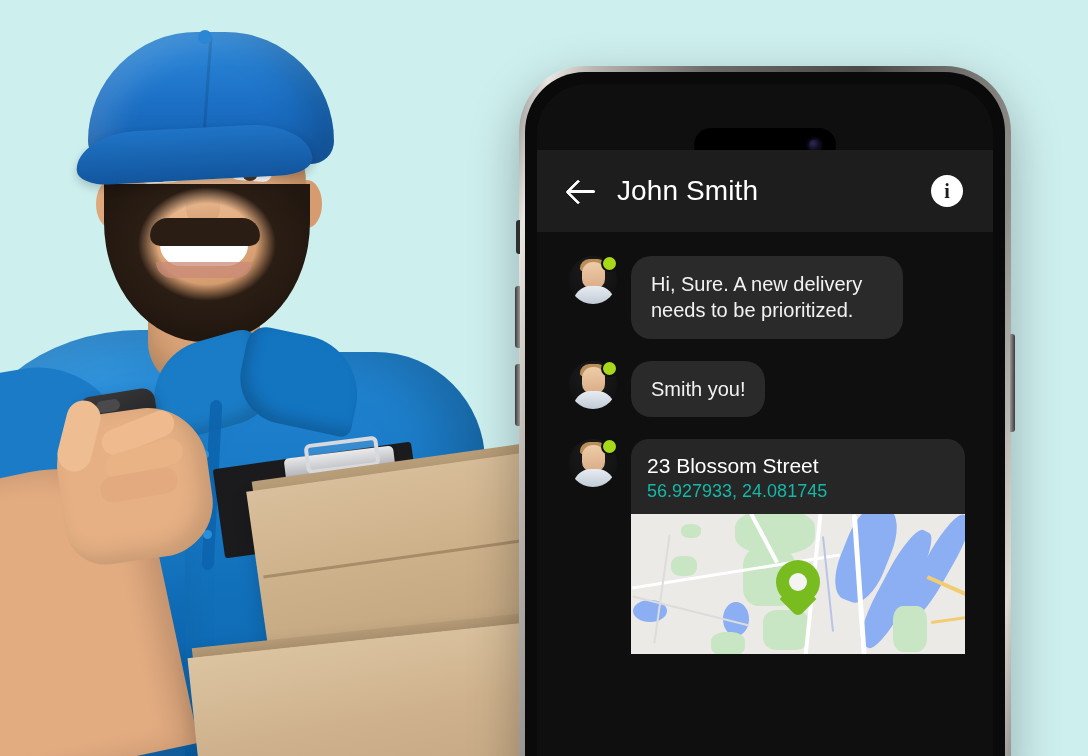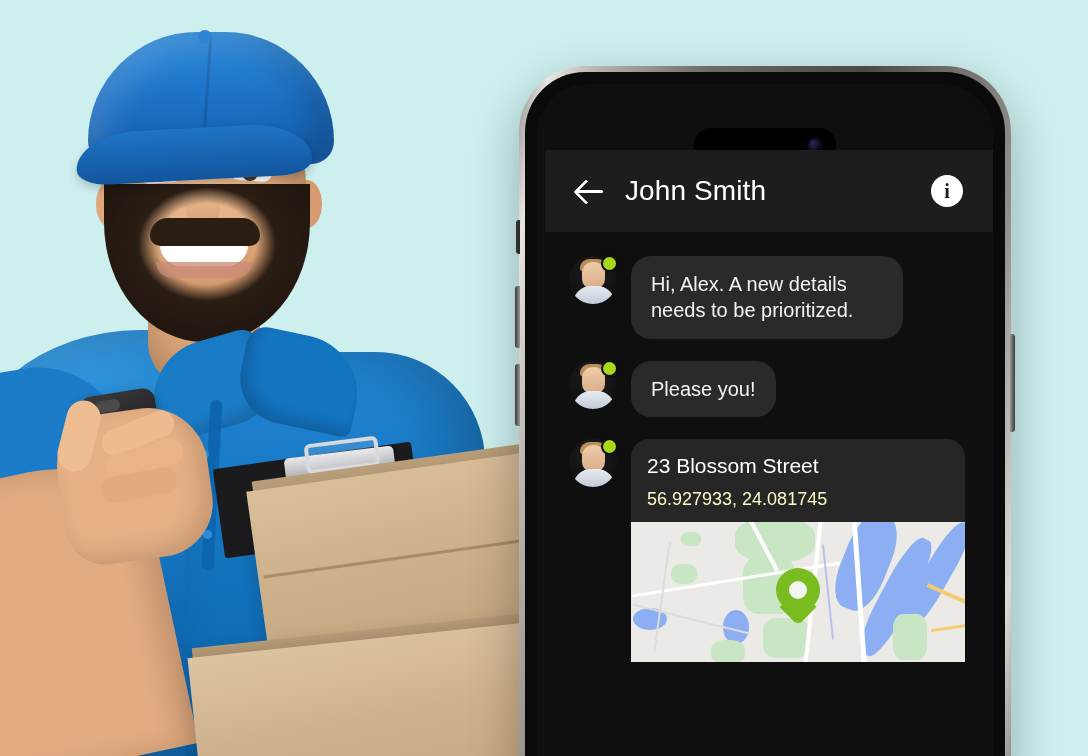--- a/index.html
+++ b/index.html
@@ -167,21 +167,21 @@
 
   
   .island{position:absolute;left:50%;transform:translateX(-50%);top:44px;width:142px;height:34px;
     border-radius:20px;background:#000;}
   .island-cam{position:absolute;right:16px;top:50%;transform:translateY(-50%);width:11px;height:11px;
     border-radius:50%;background:radial-gradient(circle at 35% 35%,#2b2a55 0%,#101024 60%,#07070d 100%);
     box-shadow:0 0 4px rgba(80,70,180,.55);}
 
   
   .chat-header{position:absolute;left:0;top:66px;right:0;height:82px;background:#1d1d1d;
-    display:flex;align-items:center;padding:0 30px;box-sizing:border-box;gap:20px;margin-left:8px;}
+    display:flex;align-items:center;padding:0 30px;box-sizing:border-box;gap:20px;}
   .back-arrow{width:30px;height:30px;position:relative;flex:0 0 auto;cursor:pointer;}
   .back-arrow::before{content:"";position:absolute;left:2px;top:14px;width:26px;height:3px;background:#fff;border-radius:2px;}
   .back-arrow::after{content:"";position:absolute;left:2px;top:7px;width:15px;height:15px;
     border-left:3px solid #fff;border-bottom:3px solid #fff;transform:rotate(45deg);border-radius:2px;}
   .chat-title{color:#fff;font-size:28px;font-weight:500;letter-spacing:.1px;flex:1 1 auto;}
   .info-btn{width:32px;height:32px;border-radius:50%;background:#fff;display:flex;align-items:center;
     justify-content:center;color:#1d1d1d;font-size:20px;font-weight:700;font-family:"Liberation Serif",serif;
     cursor:pointer;flex:0 0 auto;}
 
   
@@ -202,21 +202,21 @@
     border:2px solid #0f0f0f;}
   .bubble{max-width:272px;border-radius:20px;padding:15px 20px;font-size:20px;line-height:1.32;
     box-sizing:border-box;}
   .bubble.in{background:#2a2a2a;color:#f2f2f2;border-radius:20px;}
   .bubble.out{background:#62a70b;color:#fff;border-radius:22px;max-width:254px;padding:17px 22px;}
 
   
   .loc-card{width:336px;background:#262626;border-radius:18px 18px 0 0;overflow:hidden;}
   .loc-head{padding:14px 20px 12px 16px;}
   .loc-title{color:#fff;font-size:21px;font-weight:400;line-height:1.2;}
-  .loc-coords{color:#fef9c3;font-size:18px;margin-top:11px;}
+  .loc-coords{color:#14b8a6;font-size:18px;margin-top:3px;}
   .loc-map{position:relative;height:140px;background:#eceae6;overflow:hidden;}
   .m-water{position:absolute;background:#8caef2;}
   .m-park{position:absolute;background:#c9e6c4;border-radius:40%;}
   .m-road{position:absolute;background:#fff;}
   .m-roadY{position:absolute;background:#f2cc72;}
   .m-line{position:absolute;background:#dcdcdc;}
   .pin{position:absolute;left:50%;top:46px;transform:translateX(-50%);width:44px;height:56px;}
   .pin-head{position:absolute;left:0;top:0;width:44px;height:44px;border-radius:50%;background:#79bc20;}
   .pin-tip{position:absolute;left:9px;top:26px;width:26px;height:26px;background:#79bc20;
     transform:rotate(45deg);border-radius:0 0 6px 0;}
@@ -300,34 +300,34 @@
 
           <div class="msg-row">
             <div class="avatar">
               <div class="avatar-img">
                 <div class="av-hair"></div>
                 <div class="av-face"></div>
                 <div class="av-body"></div>
               </div>
               <div class="av-dot"></div>
             </div>
-            <div class="bubble in">Hi, Alex. A new details needs to be prioritized.</div>
+            <div class="bubble in">Hi, Sure. A new delivery needs to be prioritized.</div>
           </div>
 
 
           <div class="msg-row">
             <div class="avatar">
               <div class="avatar-img">
                 <div class="av-hair"></div>
                 <div class="av-face"></div>
                 <div class="av-body"></div>
               </div>
               <div class="av-dot"></div>
             </div>
-            <div class="bubble in">Please you!</div>
+            <div class="bubble in">Smith you!</div>
           </div>
 
           <div class="msg-row">
             <div class="avatar">
               <div class="avatar-img">
                 <div class="av-hair"></div>
                 <div class="av-face"></div>
                 <div class="av-body"></div>
               </div>
               <div class="av-dot"></div>

